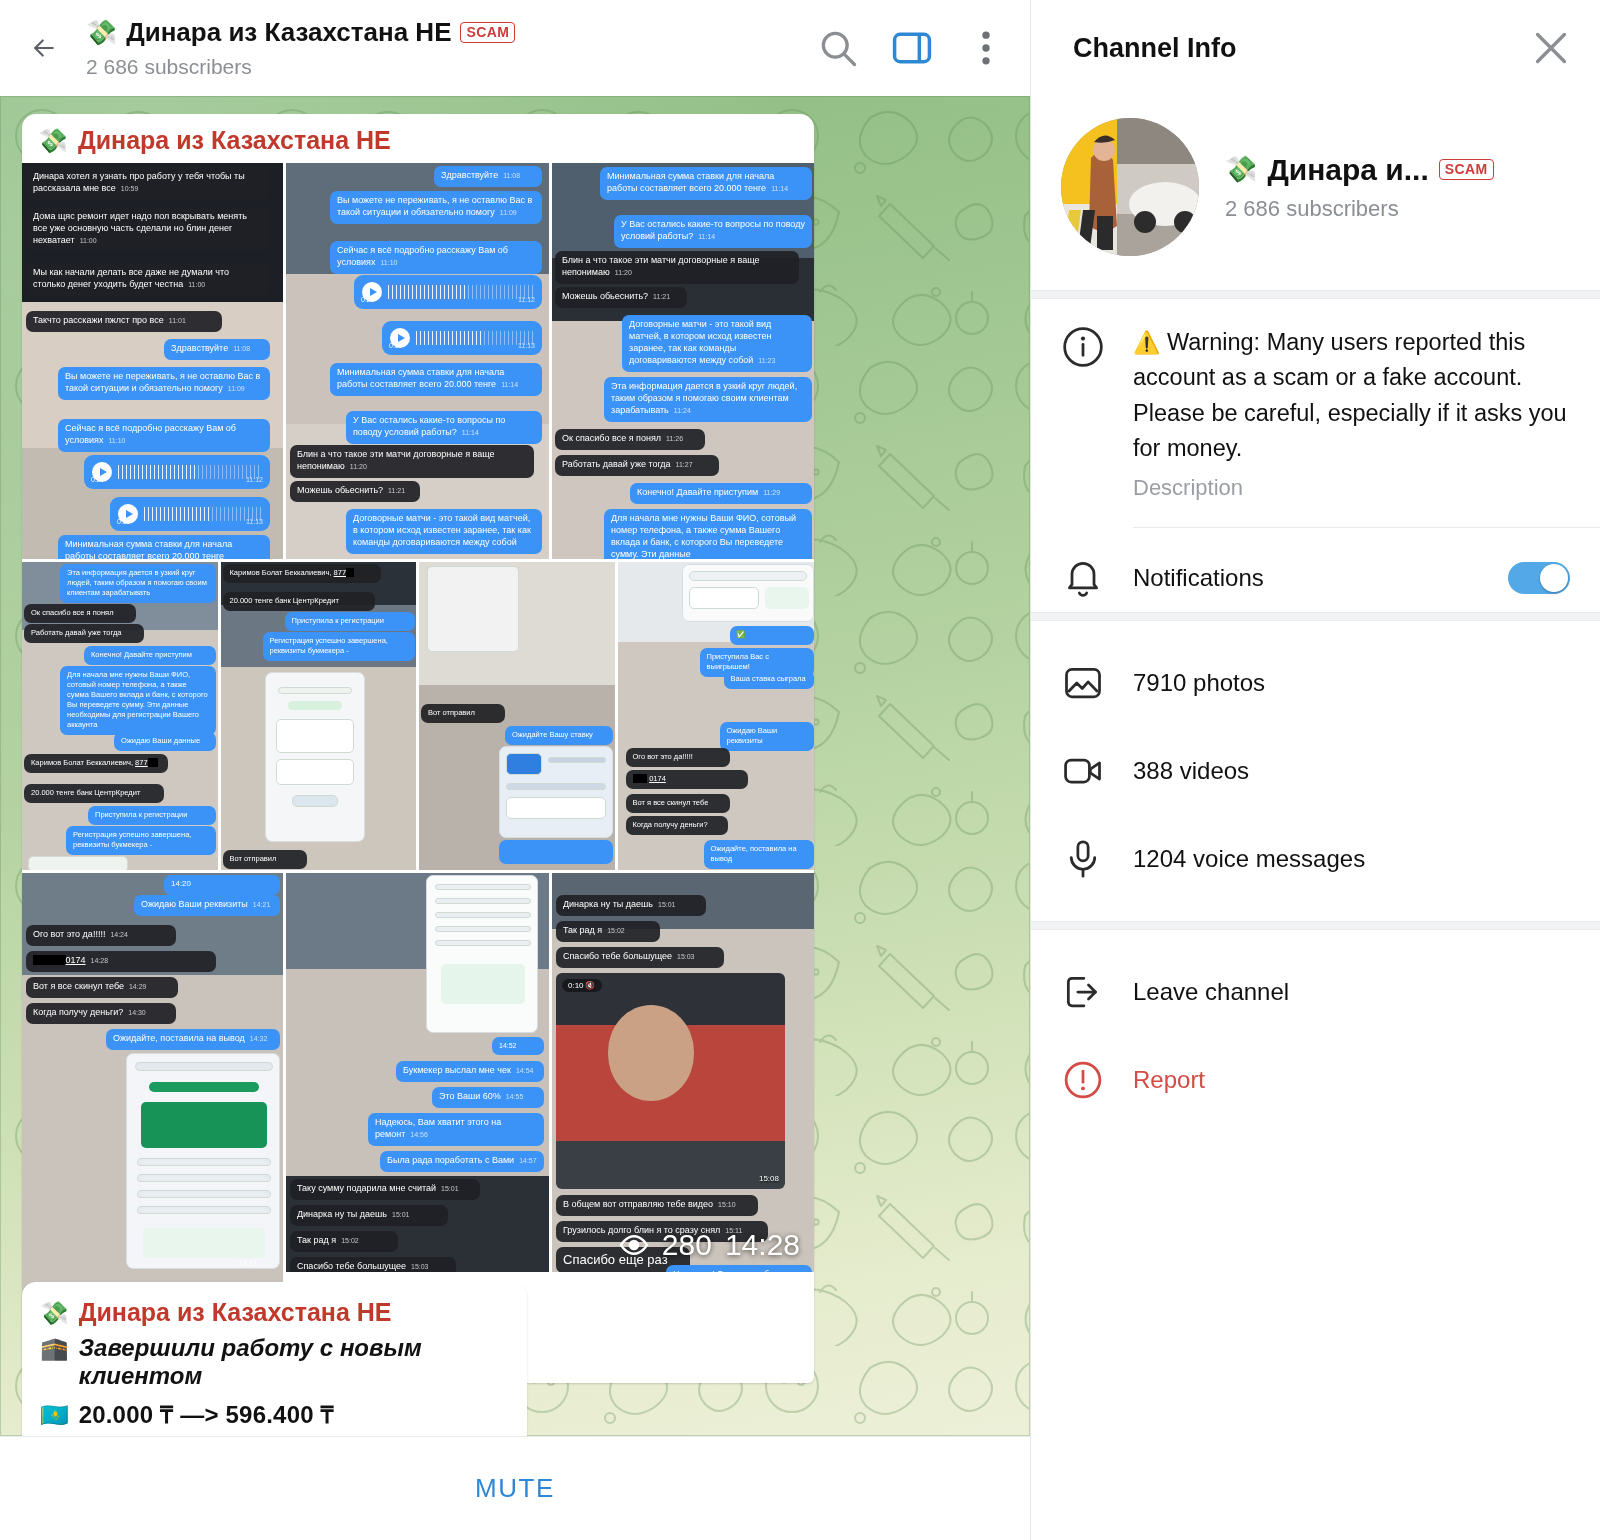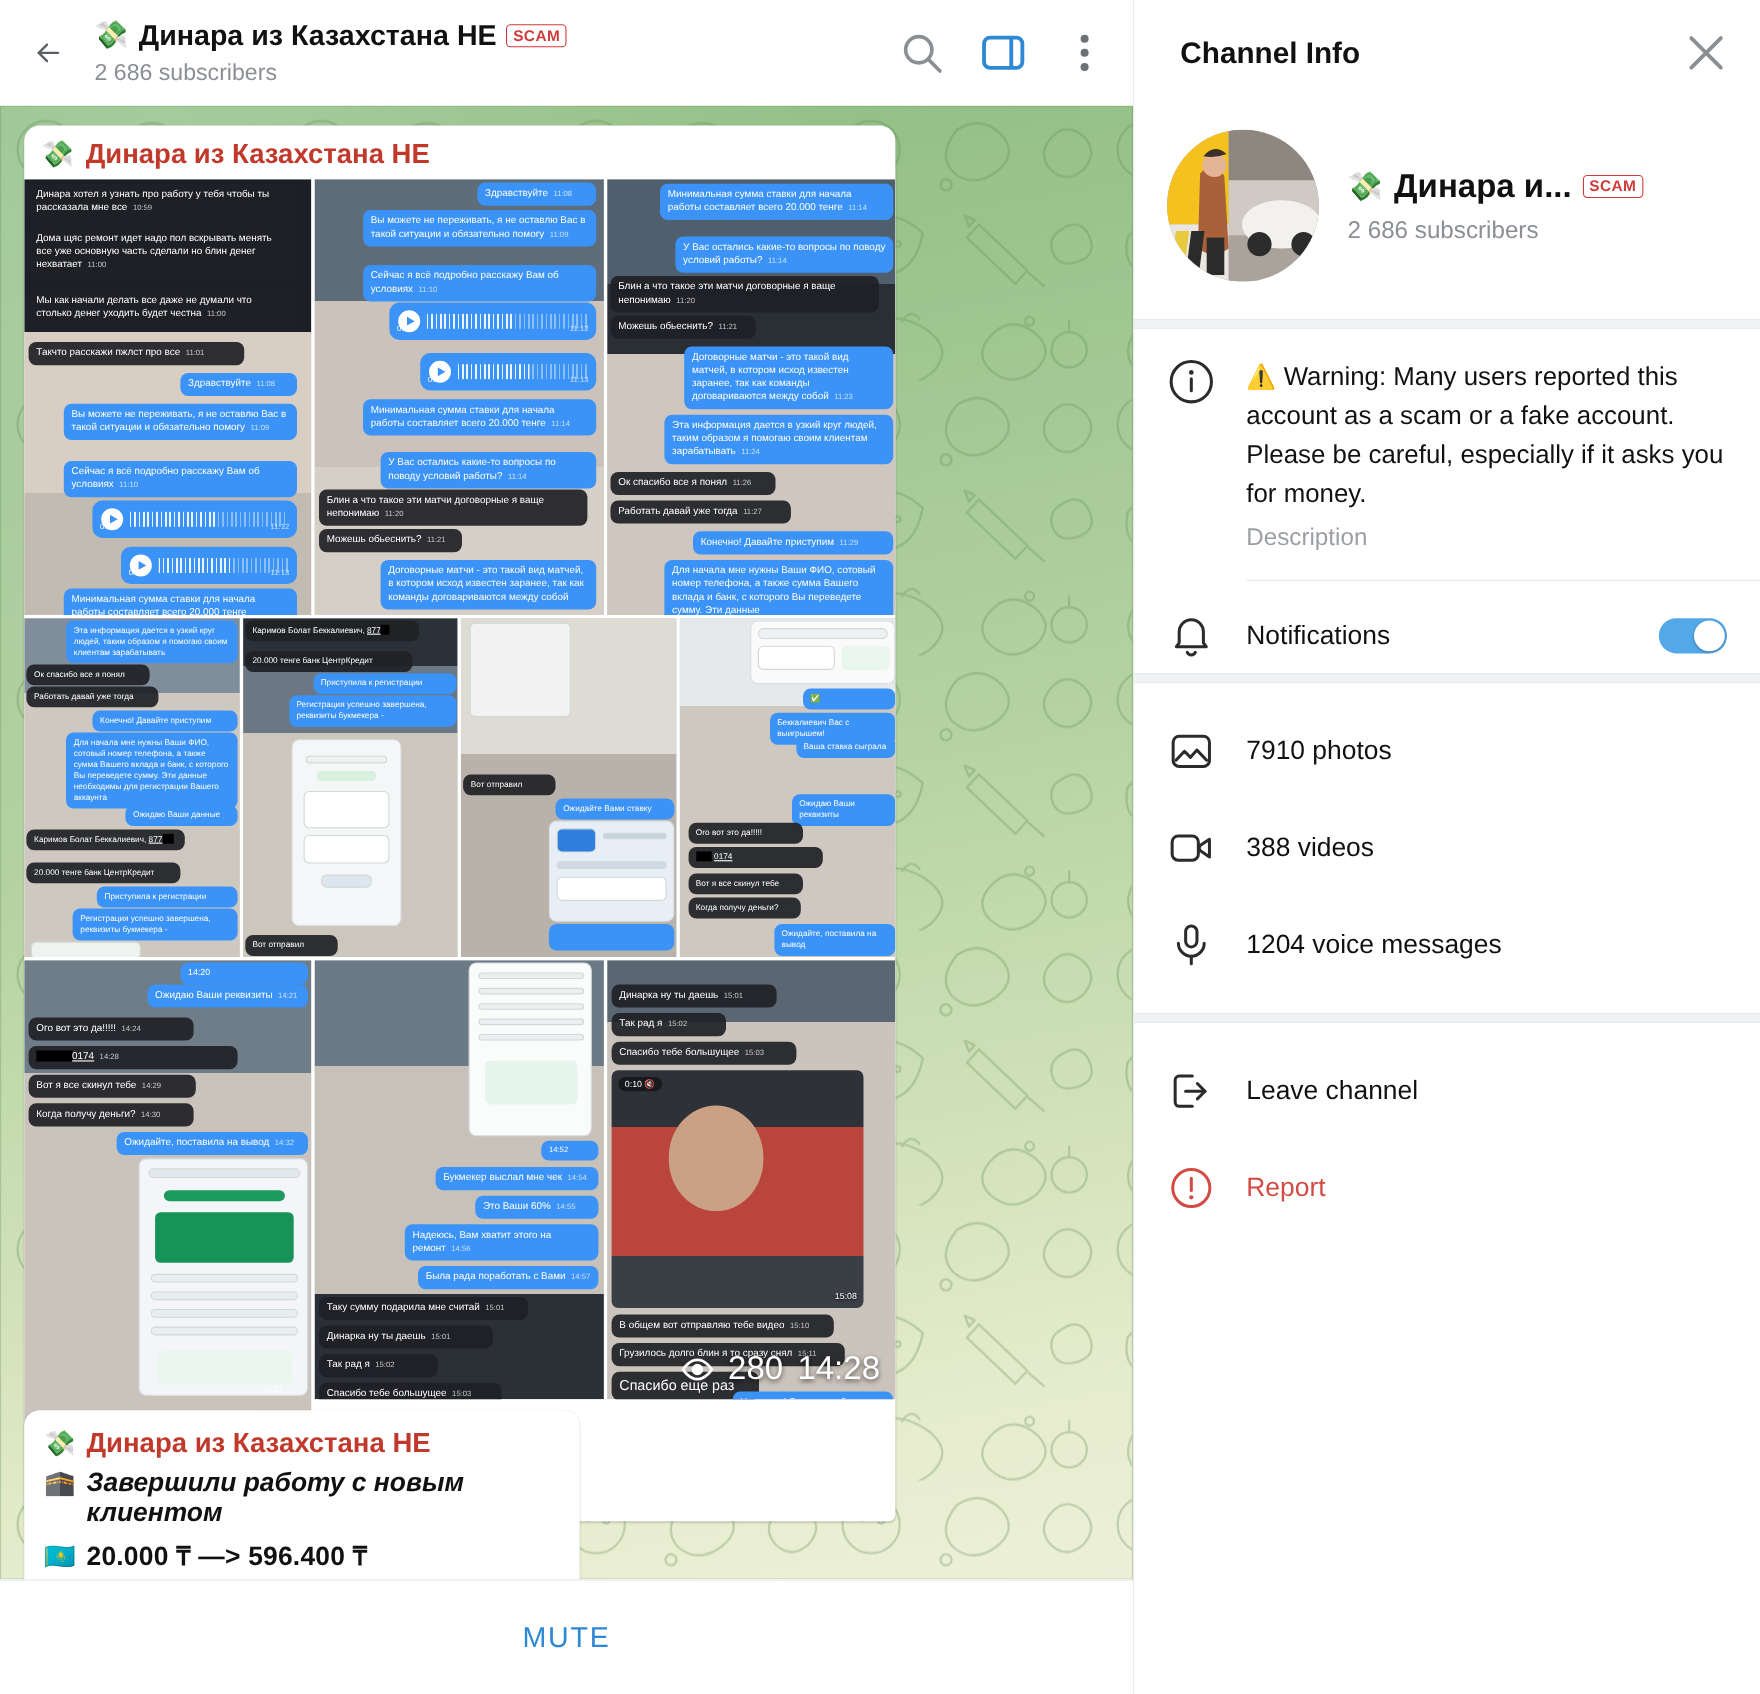--- a/index.html
+++ b/index.html
@@ -342,41 +342,41 @@
               </div>
               <div class="msg in" style="left:2px;top:288px;width:84px;font-size:7.5px">Вот отправил</div>
             </div>
           </div>
 
           <div class="tile" style="width:197px;height:308px">
             <div class="shot-bg" style="background:linear-gradient(180deg,#dedad4 0 40%,#b9b2aa 40% 100%)"></div>
             <div class="shot">
               <div class="pale-card" style="left:8px;top:4px;width:92px;height:86px;background:#f2f2f2"></div>
               <div class="msg in" style="left:2px;top:142px;width:84px;font-size:7.5px">Вот отправил</div>
-              <div class="msg out" style="left:86px;top:164px;width:108px;font-size:7.5px">Ожидайте Вами ставку</div>
+              <div class="msg out" style="left:86px;top:164px;width:108px;font-size:7.5px">Ожидайте Вашу ставку</div>
               <div class="phone-card" style="left:80px;top:184px;width:114px;height:92px;background:#e8eef6">
                 <div class="pale-card" style="left:6px;top:6px;width:36px;height:22px;background:#2f7fe0"></div>
                 <div class="pale-card" style="left:48px;top:10px;width:58px;height:6px;background:#c6d2e0"></div>
                 <div class="pale-card" style="left:6px;top:36px;width:100px;height:7px;background:#cfd9e5"></div>
                 <div class="pale-card" style="left:6px;top:50px;width:100px;height:22px;background:#fff"></div>
               </div>
               <div class="msg out" style="left:80px;top:278px;width:114px;height:24px;font-size:7.5px">&nbsp;</div>
             </div>
           </div>
 
           <div class="tile" style="width:198px;height:308px">
             <div class="shot-bg" style="background:linear-gradient(180deg,#e6e9ec 0 26%,#cfc8c0 26% 100%)"></div>
             <div class="shot">
               <div class="phone-card" style="left:64px;top:2px;width:132px;height:58px;background:#fafafa">
                 <div class="pale-card" style="left:6px;top:6px;width:118px;height:10px;background:#eef1f4"></div>
                 <div class="pale-card" style="left:6px;top:22px;width:70px;height:22px;background:#fff"></div>
                 <div class="green-card" style="left:82px;top:22px;width:44px;height:22px;background:#e9f6ee"></div>
               </div>
               <div class="msg out" style="left:112px;top:64px;width:84px;font-size:7.5px">✅</div>
-              <div class="msg out" style="left:82px;top:86px;width:114px;font-size:7.5px">Беккалиевич Вас с выигрышем!</div>
+              <div class="msg out" style="left:82px;top:86px;width:114px;font-size:7.5px">Приступила Вас с выигрышем!</div>
               <div class="msg out" style="left:106px;top:108px;width:90px;font-size:7.5px">Ваша ставка сыграла</div>
               <div class="msg out" style="left:102px;top:160px;width:94px;font-size:7.5px">Ожидаю Ваши реквизиты</div>
               <div class="msg in" style="left:8px;top:186px;width:104px;font-size:7.5px">Ого вот это да!!!!!</div>
               <div class="msg in" style="left:8px;top:208px;width:122px;font-size:7.5px"><span style="background:#000">&nbsp;&nbsp;&nbsp;&nbsp;&nbsp;&nbsp;&nbsp;</span> <u>0174</u></div>
               <div class="msg in" style="left:8px;top:232px;width:104px;font-size:7.5px">Вот я все скинул тебе</div>
               <div class="msg in" style="left:8px;top:254px;width:102px;font-size:7.5px">Когда получу деньги?</div>
               <div class="msg out" style="left:86px;top:278px;width:110px;font-size:7.5px">Ожидайте, поставила на вывод</div>
             </div>
           </div>
         </div>

